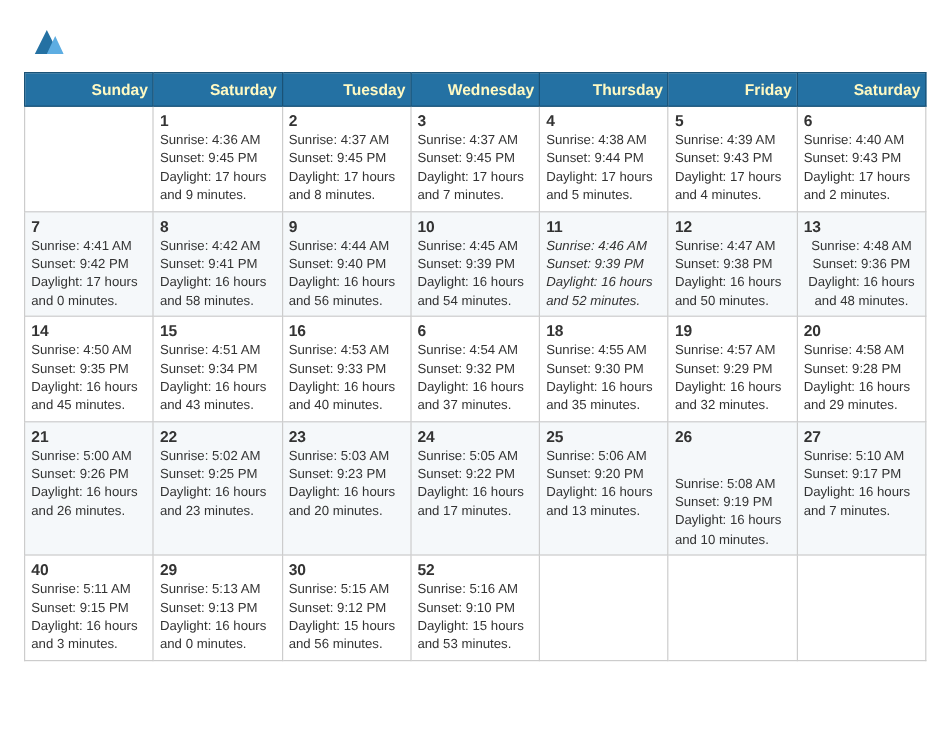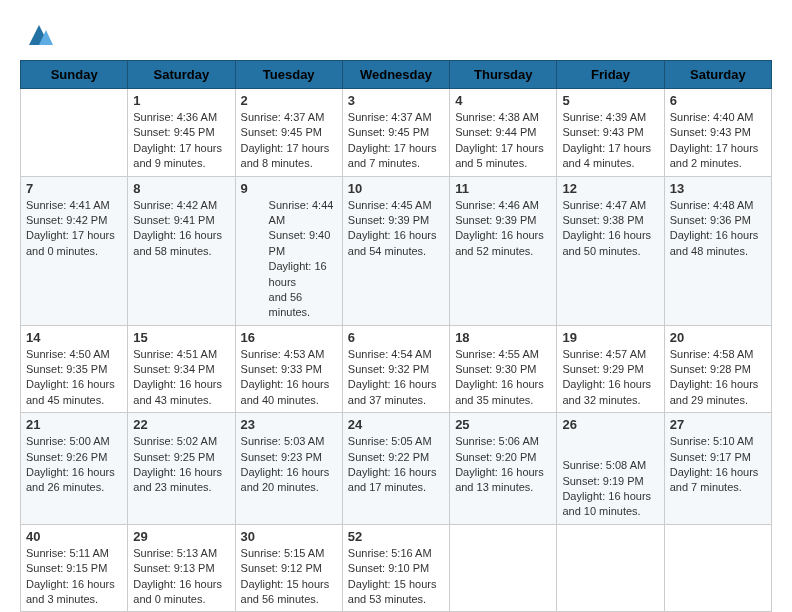--- a/index.html
+++ b/index.html
@@ -54,23 +54,23 @@
       color: #555;
       margin-top: 4px;
     }
     table {
       width: 100%;
       border-collapse: collapse;
       font-size: 11px;
     }
     thead tr th {
       background-color: #2471a3;
-      color: #000000;
+      color: #fef9c3;
       padding: 6px 4px;
-      text-align: center;
+      text-align: right;
       font-size: 13px;
       font-weight: bold;
       border: 1px solid #1a5276;
     }
     tbody tr td {
       border: 1px solid #ccc;
       vertical-align: top;
       padding: 4px 5px;
       min-height: 70px;
       width: 14.28%;
@@ -183,49 +183,49 @@
         </td>
         <td>
           <span class="day-number">8</span>
           <div class="day-info" style="white-space: pre-line;">Sunrise: 4:42 AM
 Sunset: 9:41 PM
 Daylight: 16 hours
 and 58 minutes.</div>
         </td>
         <td>
           <span class="day-number">9</span>
-          <div class="day-info" style="white-space: pre-line; margin-left: 28px;">Sunrise: 4:44 AM
+          <div class="day-info" style="white-space: pre-line;">Sunrise: 4:44 AM
 Sunset: 9:40 PM
 Daylight: 16 hours
 and 56 minutes.</div>
         </td>
         <td>
           <span class="day-number">10</span>
           <div class="day-info" style="white-space: pre-line;">Sunrise: 4:45 AM
 Sunset: 9:39 PM
 Daylight: 16 hours
 and 54 minutes.</div>
         </td>
         <td>
           <span class="day-number">11</span>
-          <div class="day-info" style="white-space: pre-line;">Sunrise: 4:46 AM
+          <div class="day-info" style="white-space: pre-line; font-style: italic;">Sunrise: 4:46 AM
 Sunset: 9:39 PM
 Daylight: 16 hours
 and 52 minutes.</div>
         </td>
         <td>
           <span class="day-number">12</span>
           <div class="day-info" style="white-space: pre-line;">Sunrise: 4:47 AM
 Sunset: 9:38 PM
 Daylight: 16 hours
 and 50 minutes.</div>
         </td>
         <td>
           <span class="day-number">13</span>
-          <div class="day-info" style="white-space: pre-line;">Sunrise: 4:48 AM
+          <div class="day-info" style="white-space: pre-line; text-align: center;">Sunrise: 4:48 AM
 Sunset: 9:36 PM
 Daylight: 16 hours
 and 48 minutes.</div>
         </td>
       </tr>
       <tr>
         <td>
           <span class="day-number">14</span>
           <div class="day-info" style="white-space: pre-line;">Sunrise: 4:50 AM
 Sunset: 9:35 PM

